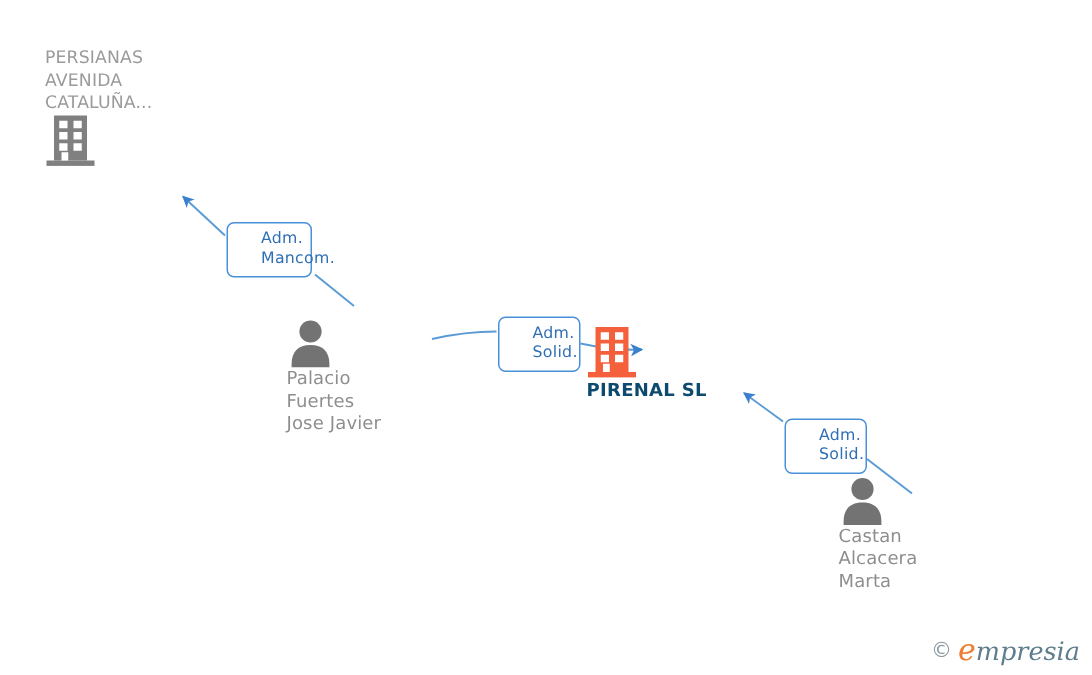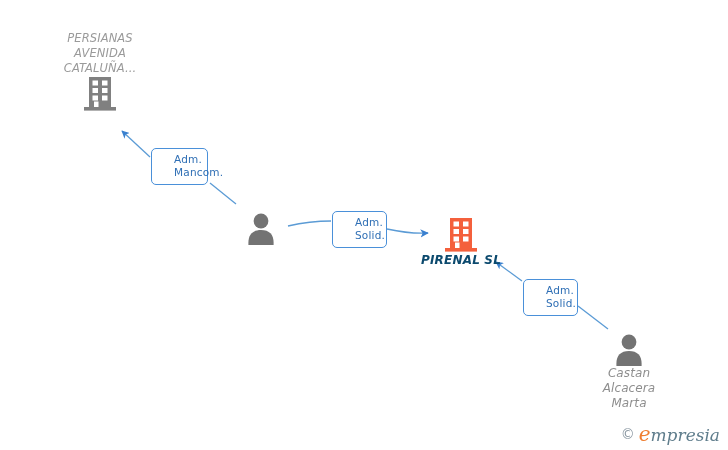--- a/index.html
+++ b/index.html
@@ -26,23 +26,21 @@
     width: 728px;
     height: 450px;
     pointer-events: none;
   }
 
   
   .node {
     position: absolute;
     width: 140px;
     margin-left: -70px;
-    text-align: center;
     user-select: none;
-    font-style: italic;
   }
   .node-icon {
     display: block;
     margin: 0 auto;
     line-height: 0;
   }
 
   
   .node-label {
     font-size: 11.5px;
@@ -166,20 +164,23 @@
 
   <div class="node" style="left:261px; top:211px;">
     <span class="node-icon">
       <svg width="32" height="34" viewBox="0 0 32 34" xmlns="http://www.w3.org/2000/svg">
         <g fill="#737373">
           <circle cx="16" cy="10" r="7.4"></circle>
           <path d="M 16 19 C 7.6 19 3.4 23.6 3.4 31.6 L 3.4 34 L 28.6 34 L 28.6 31.6 C 28.6 23.6 24.4 19 16 19 Z"></path>
         </g>
       </svg>
     </span>
+    <div class="node-label person">Palacio
+Fuertes
+Jose Javier</div>
   </div>
 
   <div class="node" style="left:461px; top:217px;">
     <span class="node-icon">
       <svg width="34" height="36" viewBox="0 0 34 36" xmlns="http://www.w3.org/2000/svg">
         <g fill="#f4603c">
           <rect x="6" y="1" width="22" height="30"></rect>
           <rect x="1" y="31" width="32" height="3.6"></rect>
         </g>
         <g fill="#ffffff">
@@ -189,21 +190,21 @@
           <rect x="19" y="12" width="5.5" height="5"></rect>
           <rect x="9.5" y="19.5" width="5.5" height="5"></rect>
           <rect x="19" y="19.5" width="5.5" height="5"></rect>
           <rect x="11" y="25.5" width="4.5" height="5.5"></rect>
         </g>
       </svg>
     </span>
     <div class="node-label focus">PIRENAL SL</div>
   </div>
 
-  <div class="node" style="left:629px; top:332px;">
+  <div class="node" style="left:629px; top:316px;">
     <span class="node-icon">
       <svg width="32" height="34" viewBox="0 0 32 34" xmlns="http://www.w3.org/2000/svg">
         <g fill="#737373">
           <circle cx="16" cy="10" r="7.4"></circle>
           <path d="M 16 19 C 7.6 19 3.4 23.6 3.4 31.6 L 3.4 34 L 28.6 34 L 28.6 31.6 C 28.6 23.6 24.4 19 16 19 Z"></path>
         </g>
       </svg>
     </span>
     <div class="node-label person">Castan
 Alcacera

